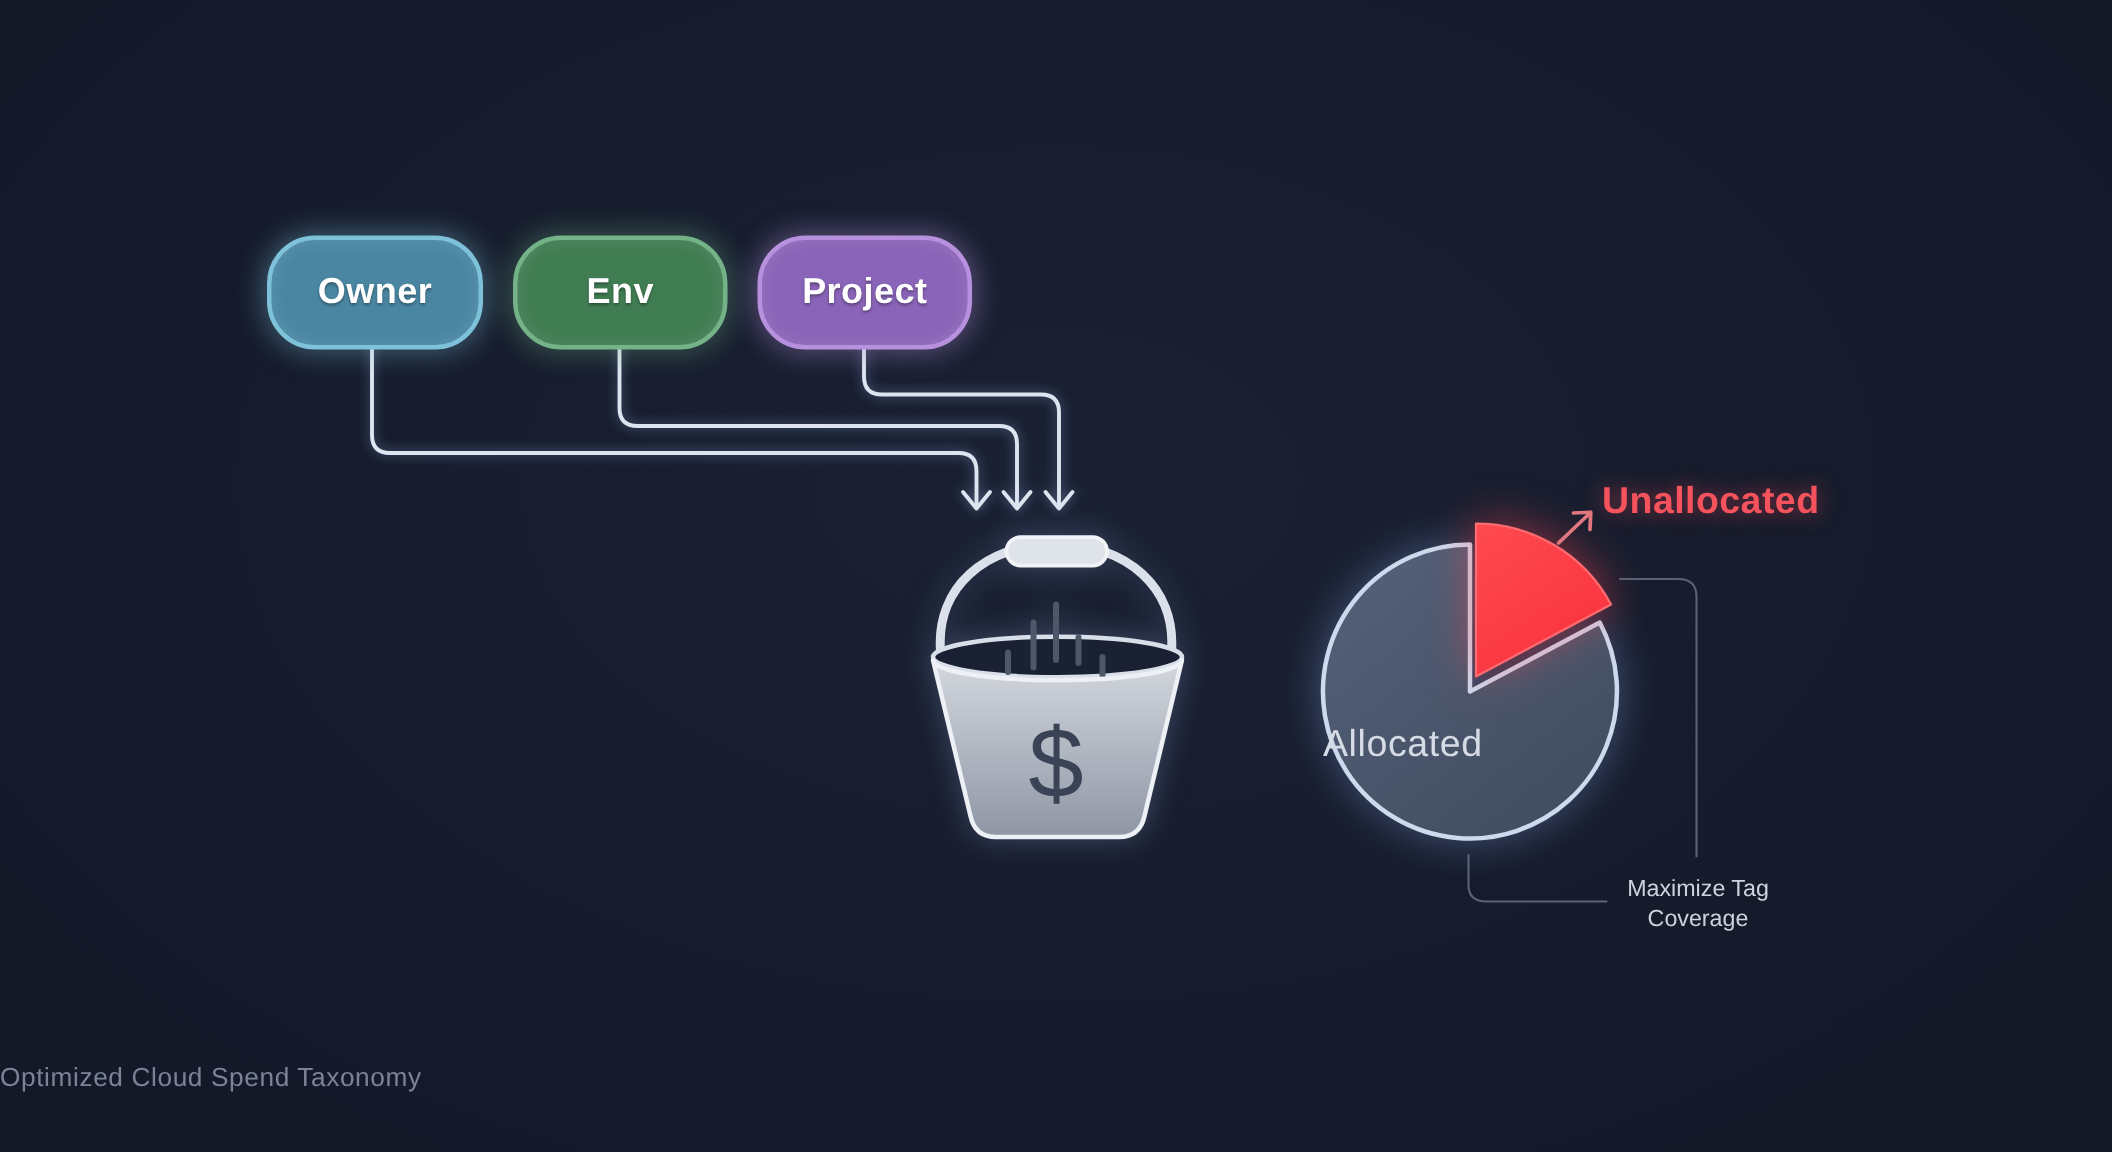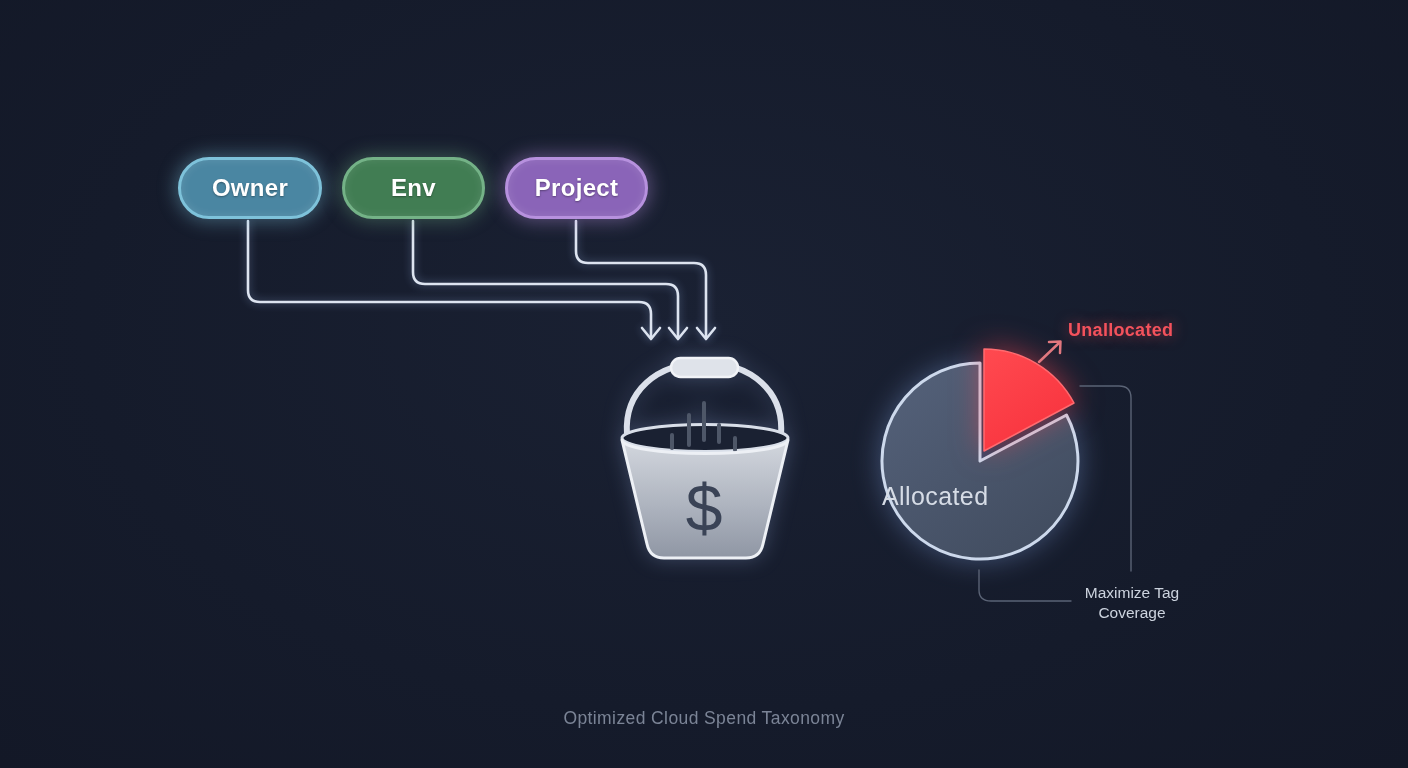--- a/index.html
+++ b/index.html
@@ -7,21 +7,21 @@
     width:1408px;height:768px;overflow:hidden;
     background:#151b2b;
     font-family:"Liberation Sans","DejaVu Sans",sans-serif;
     -webkit-font-smoothing:antialiased;
   }
   .stage{position:relative;width:1408px;height:768px;background:radial-gradient(ellipse at 50% 42%, #1a2133 0%, #151b2b 62%, #131827 100%);}
   svg.layer{position:absolute;left:0;top:0;}
 
   
   .pill{
-    position:absolute;top:157px;height:62px;box-sizing:border-box;
+    position:absolute;top:157px;height:76px;box-sizing:border-box;
     border-radius:32px;display:flex;align-items:center;justify-content:center;
     font-size:24px;font-weight:700;color:#ffffff;letter-spacing:.3px;
     text-shadow:0 1px 2px rgba(0,0,0,.35);
   }
   .pill-owner{
     left:178px;width:144px;background:#4a86a2;border:3px solid #7ec2da;
     box-shadow:0 0 18px 3px rgba(126,194,218,.38), inset 0 0 10px rgba(255,255,255,.12);
   }
   .pill-env{
     left:342px;width:143px;background:#417d53;border:3px solid #74b287;
@@ -35,29 +35,29 @@
   .txt{position:absolute;white-space:nowrap;}
   .flow-label{
     left:280px;top:326px;width:280px;text-align:center;
     font-size:16px;color:#c3cad7;letter-spacing:.3px;
   }
   .allocated-label{
     left:882px;top:482px;width:200px;text-align:left;
     font-size:25px;font-weight:400;color:#d6dce6;letter-spacing:.4px;
   }
   .unallocated-label{
-    left:1068px;top:320px;font-size:18px;font-weight:700;color:#f4525c;
+    left:1068px;top:320px;font-size:25px;font-weight:700;color:#f4525c;
     text-shadow:0 0 14px rgba(255,80,92,.55);letter-spacing:.3px;
   }
   .coverage-label{
     left:1056px;top:583px;width:152px;text-align:center;white-space:normal;
     font-size:15.5px;line-height:19.5px;color:#ccd3de;
   }
   .caption{
-    left:0;top:708px;width:1408px;text-align:center;
+    left:0;top:708px;width:1408px;text-align:left;
     font-size:17.5px;color:#7b8496;letter-spacing:.4px;
   }
 
   .glow-lines{filter:drop-shadow(0 0 4px rgba(170,200,255,.45));}
   .glow-pie{filter:drop-shadow(0 0 14px rgba(150,185,255,.35));}
   .glow-red{filter:drop-shadow(0 0 15px rgba(255,70,82,.55));}
   .glow-bucket{filter:drop-shadow(0 0 10px rgba(175,200,255,.25));}
 </style>
 </head>
 <body>

